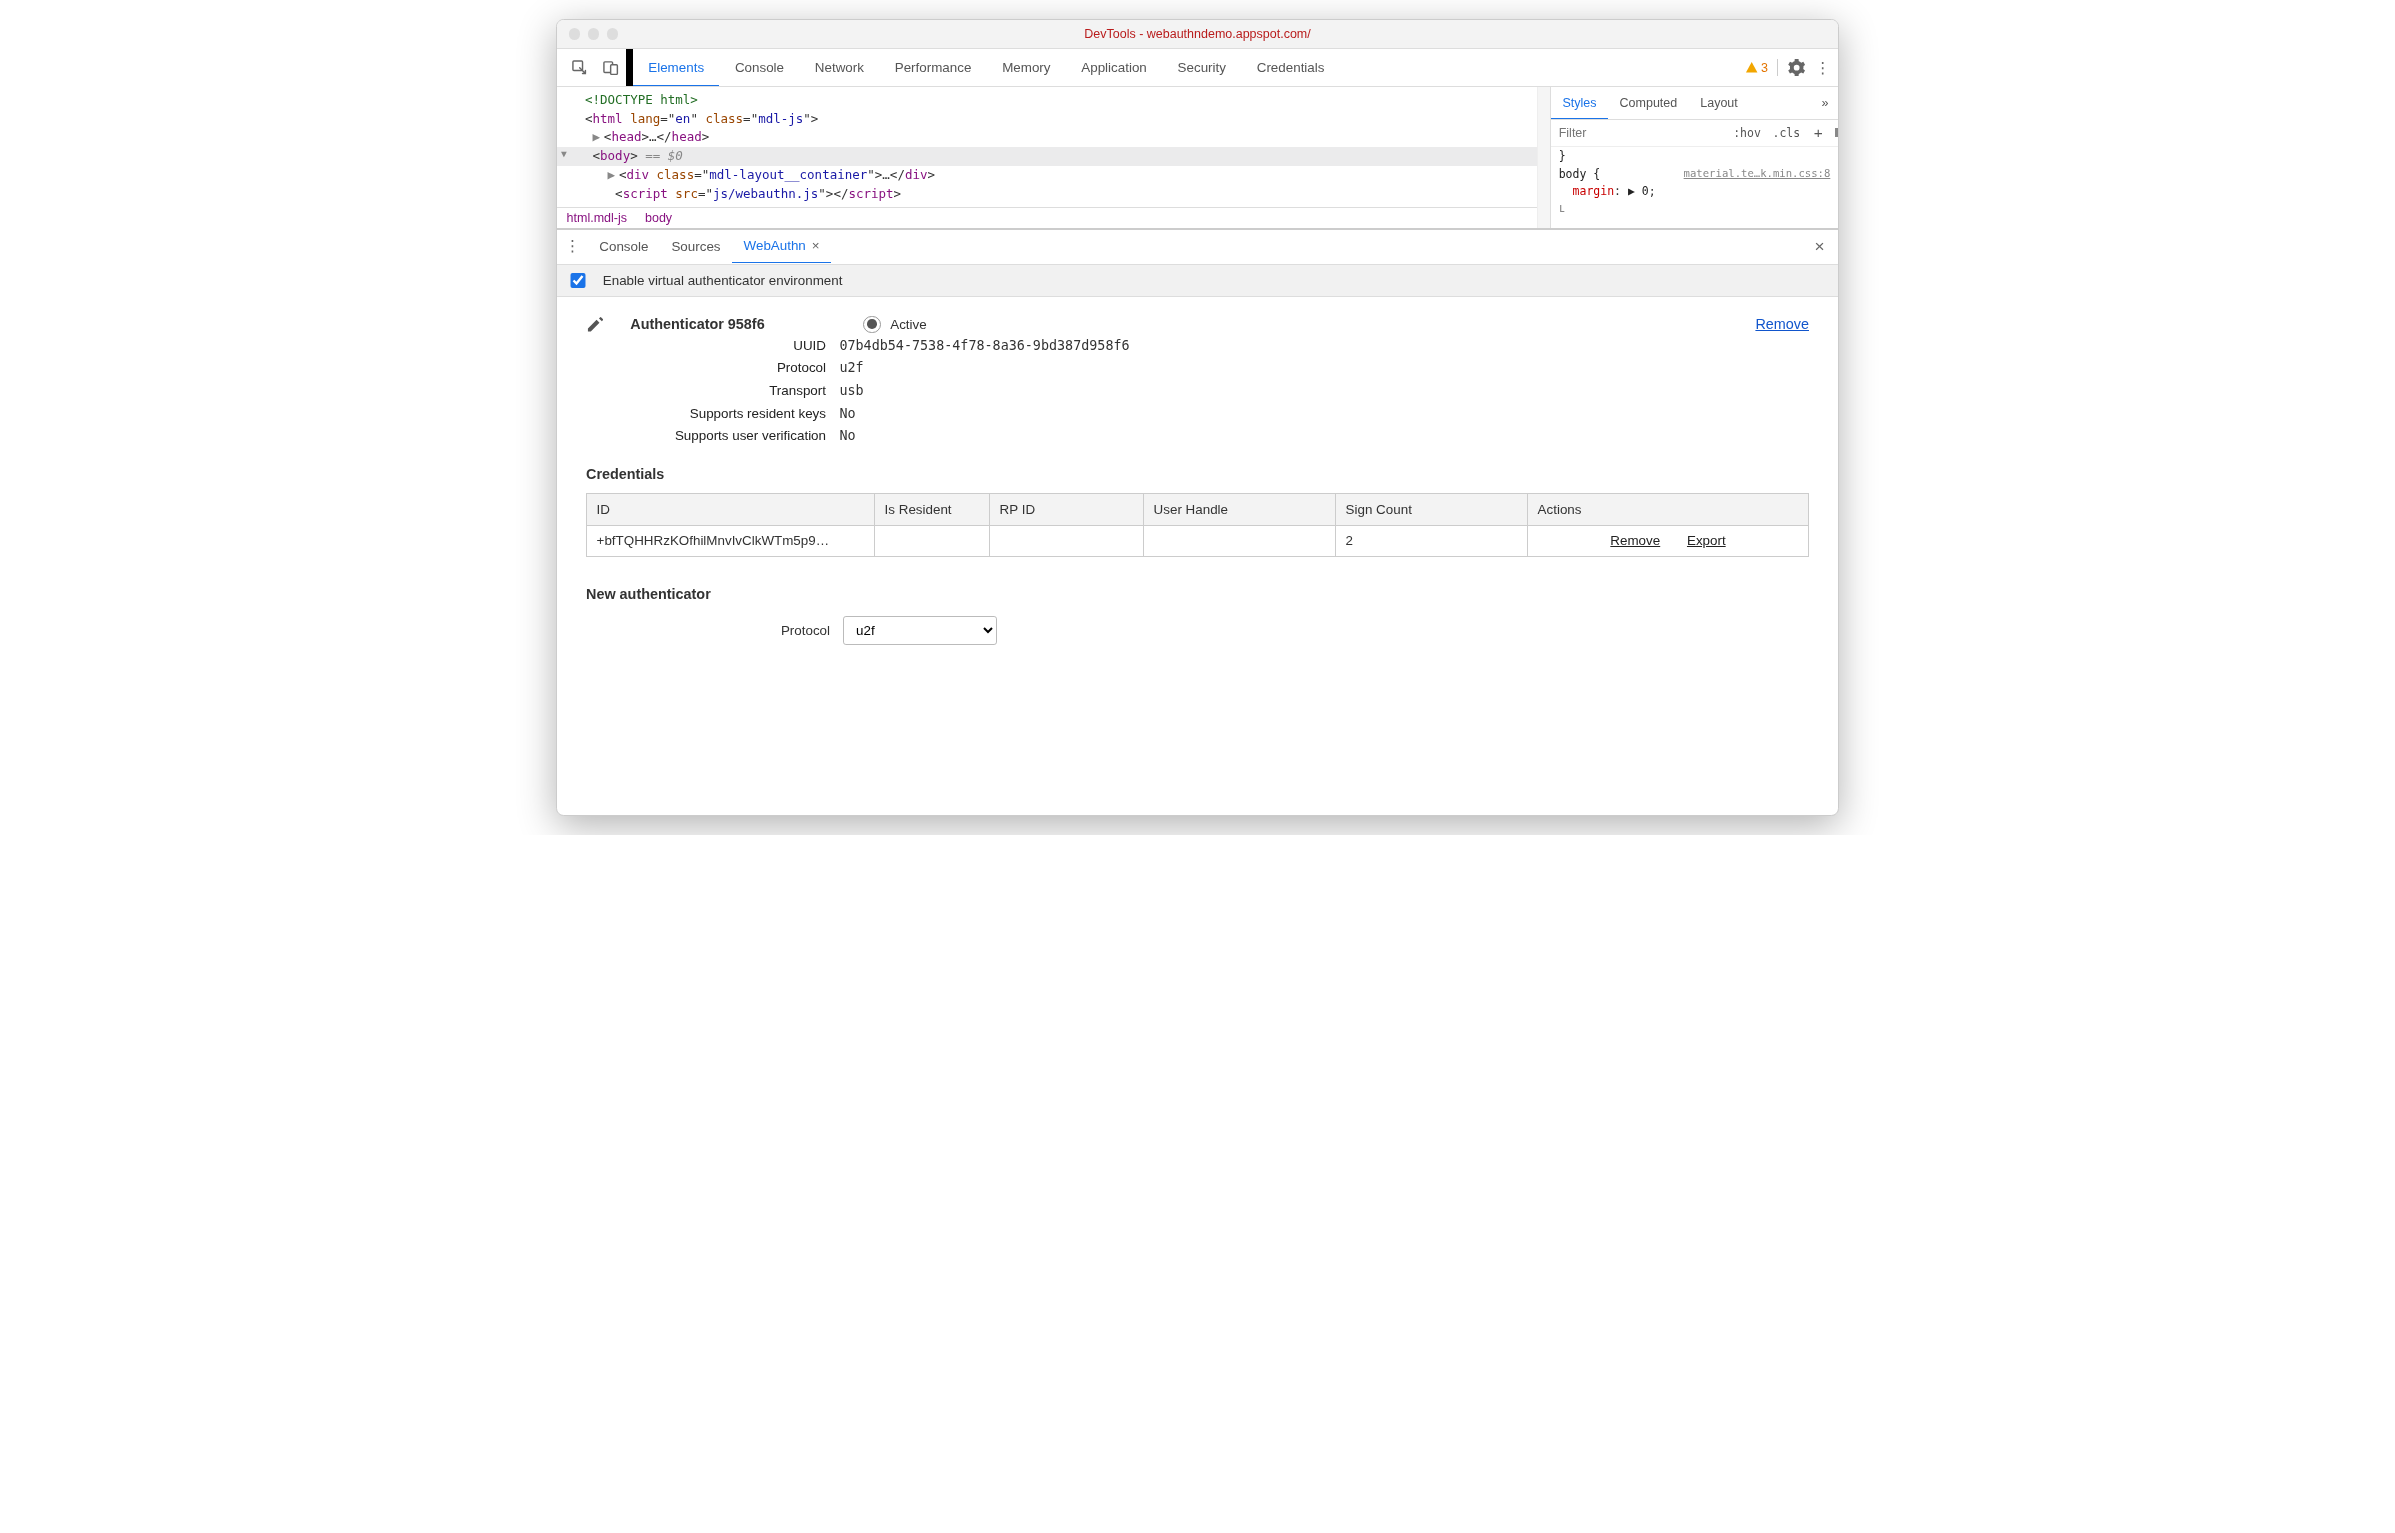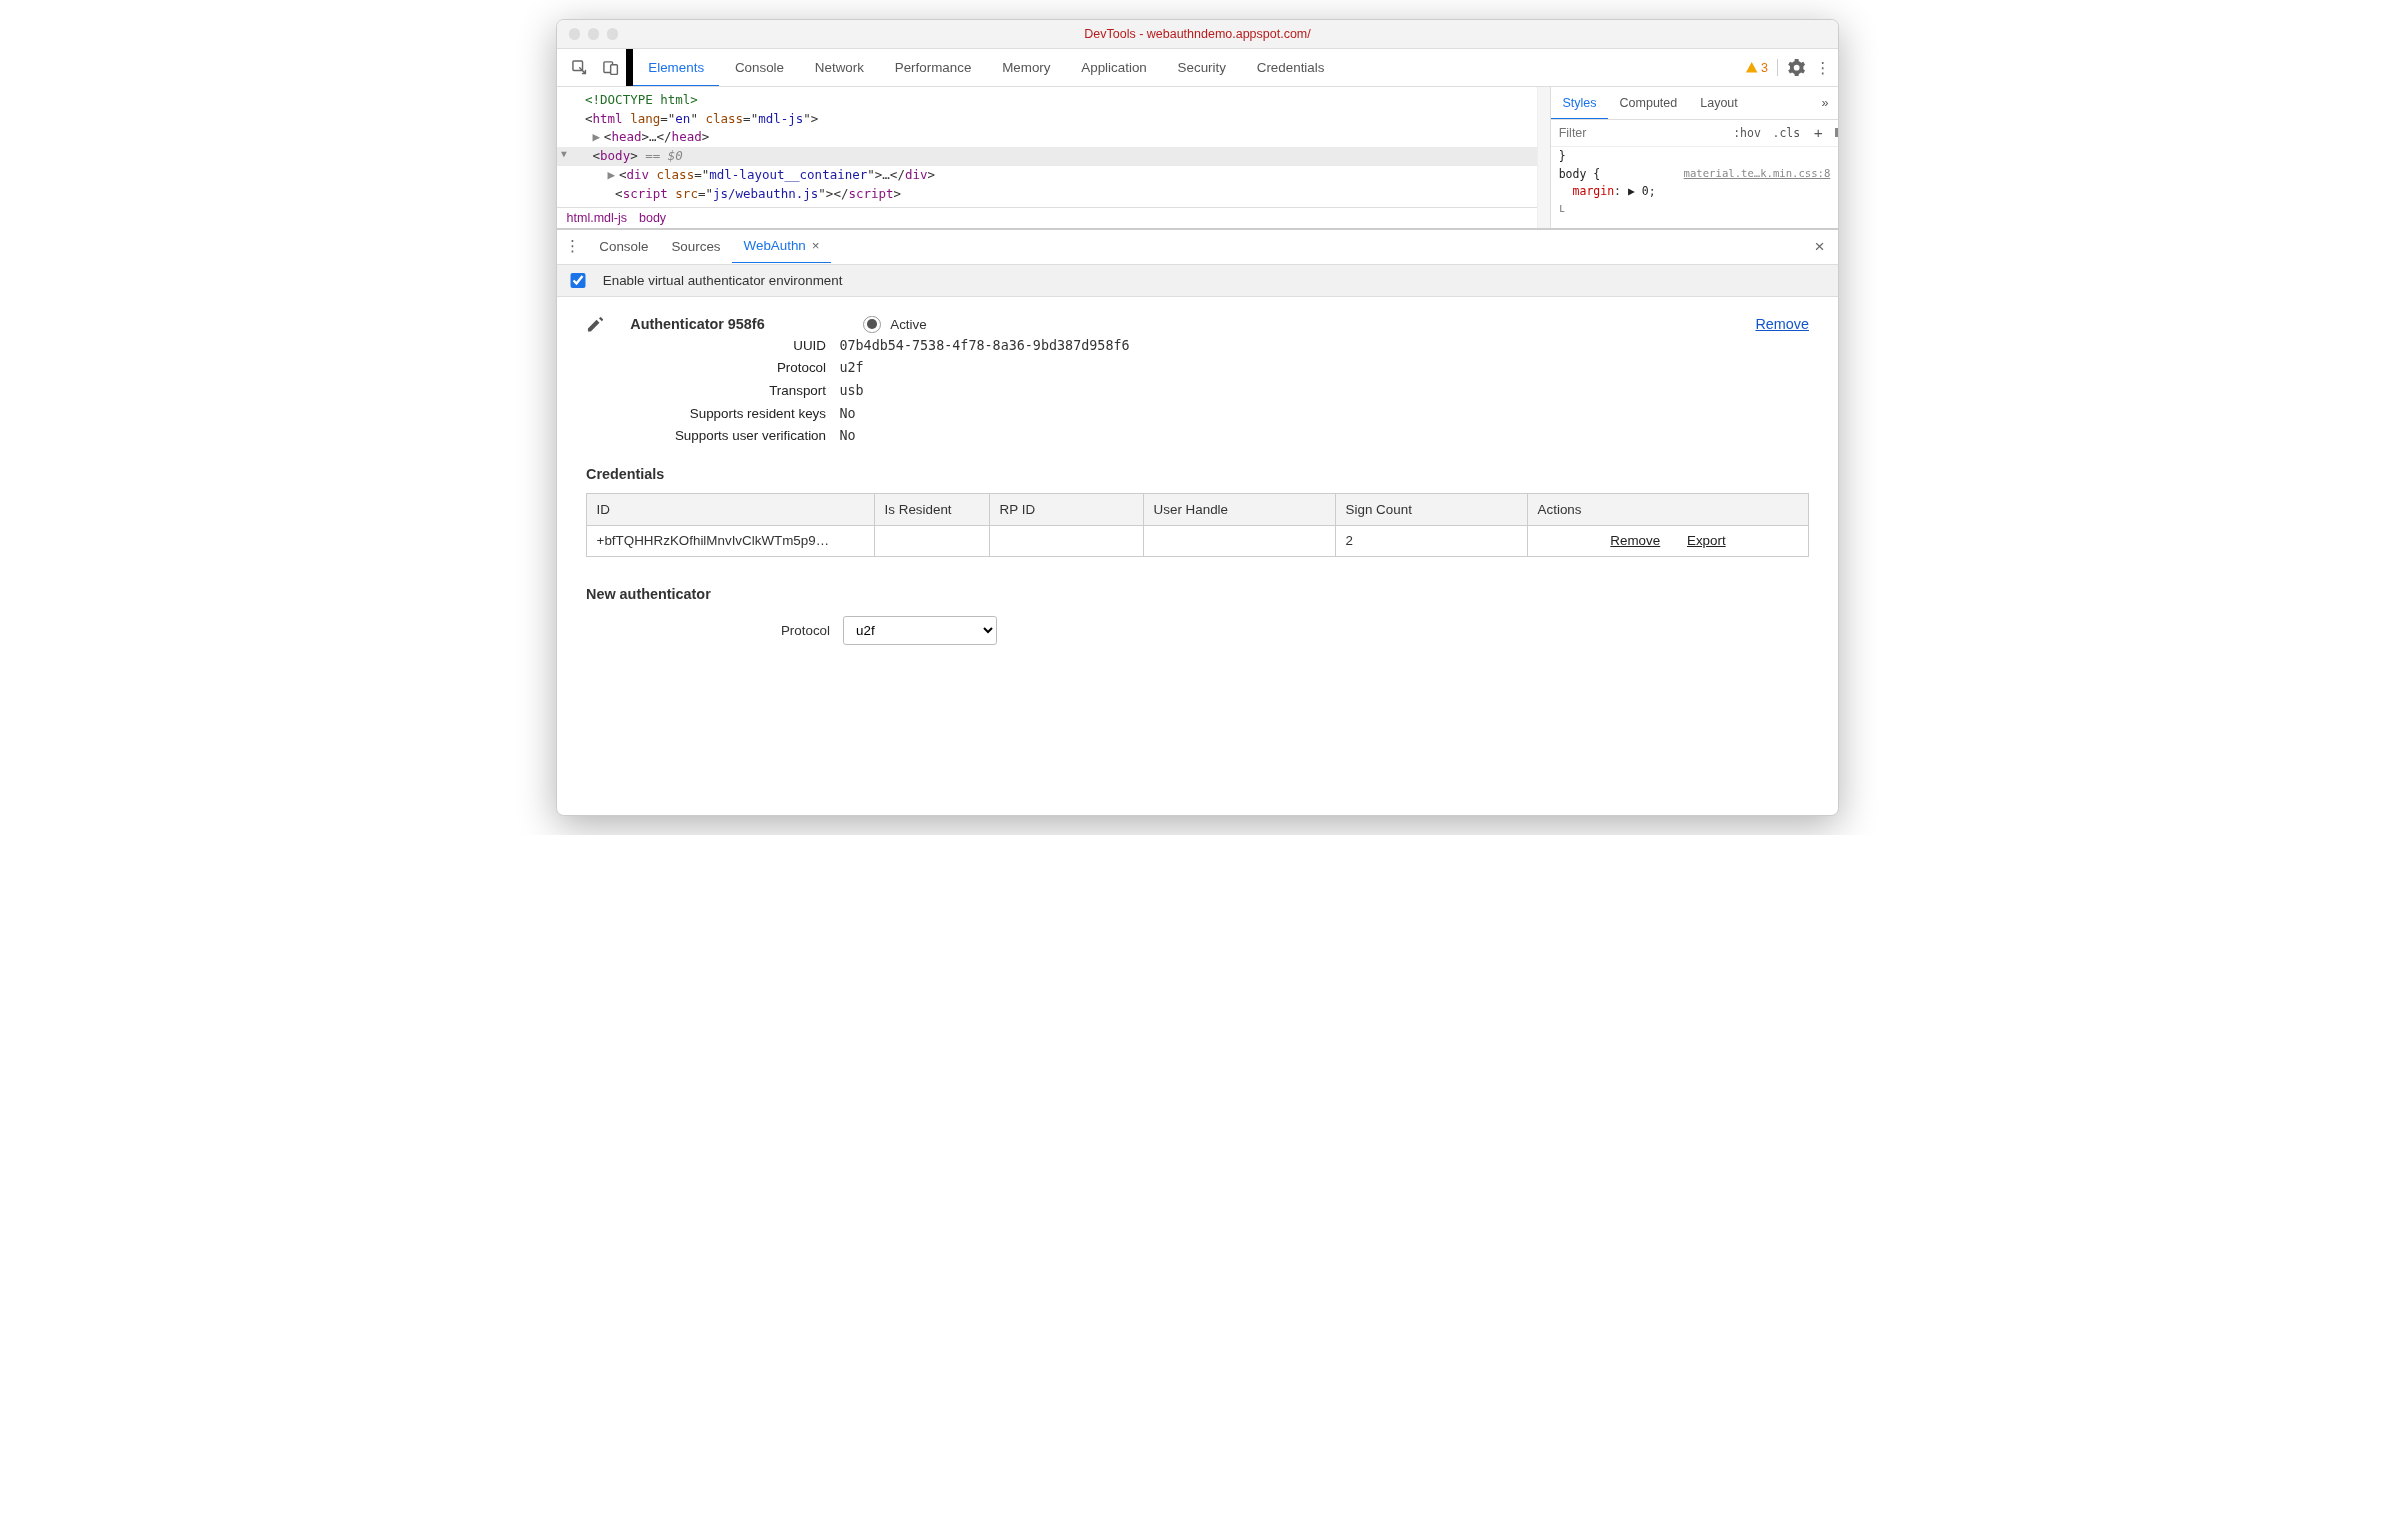--- a/index.html
+++ b/index.html
@@ -22,21 +22,21 @@
 .dom { font-family: Menlo, Consolas, monospace; font-size: 12.5px; padding: 3.8px 0; line-height: 1.5; overflow: hidden; }
 .dom .line { padding: 0 28px; white-space: nowrap; }
 .dom .selected { background: #ebebec; position: relative; }
 .dom .selected::before { content: "••• ▼"; position: absolute; left: -19px; color: #888; font-size: 9.6px; }
 .tag { color: #881280; }
 .attr-n { color: #994500; }
 .attr-v { color: #1a1aa6; }
 .comment { color: #236e25; }
 .gray { color: #888; font-style: italic; }
 .tri { color: #888; margin-right: 3.8px; }
-.breadcrumb { border-top: 1px solid #ddd; background: #fff; padding: 2.9px 9.6px; font-size: 12.5px; display: flex; gap: 12px; }
+.breadcrumb { border-top: 1px solid #ddd; background: #fff; padding: 2.9px 9.6px; font-size: 12.5px; display: flex; gap: 18px; }
 .breadcrumb span { color: #881280; cursor: pointer; }
 .scroll-tr { width: 13.4px; background: #f5f5f5; border-left: 1px solid #eee; }
 .styles-panel { width: 288px; border-left: 1px solid #ddd; display: flex; flex-direction: column; }
 .styles-tabs { display: flex; border-bottom: 1px solid #ddd; align-items: center; height: 33px; }
 .styles-tabs .stab { padding: 0 11.5px; height: 100%; display: flex; align-items: center; color: #555; font-size: 12.5px; cursor: pointer; }
 .styles-tabs .stab.active { color: #1a73e8; border-bottom: 1.9px solid #1a73e8; }
 .styles-tabs .more { margin-left: auto; padding: 0 9.6px; color: #555; font-size: 12.5px; }
 .filter-row { display: flex; align-items: center; border-bottom: 1px solid #eee; }
 .filter-row input { border: none; padding: 5.8px 7.7px; flex: 1; font-size: 12.5px; color: #888; outline: none; }
 .filter-row .pill { padding: 3.8px 5.8px; font-size: 11.5px; font-family: Menlo, monospace; color: #555; cursor: pointer; }

